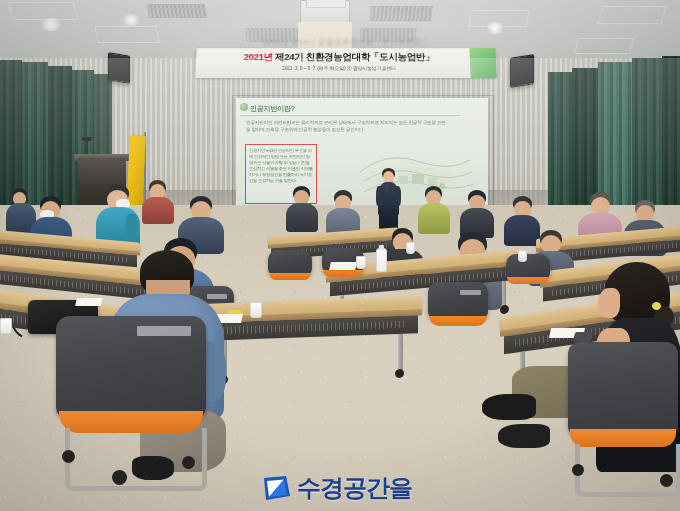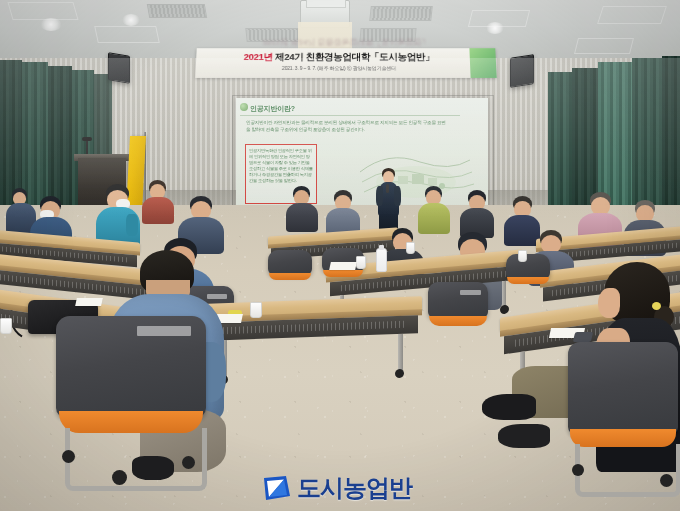--- a/index.html
+++ b/index.html
@@ -633,16 +633,16 @@
   <div class="vignette"></div>
 
   <div class="watermark">
     <div class="wm-logo">
       <svg width="30" height="28" viewBox="0 0 30 28">
         <path d="M2 4 L24 2 L28 22 L4 26 Z" fill="#1a56c4"></path>
         <path d="M5 7 L22 5.5 L7 23 Z" fill="#ffffff"></path>
         <path d="M7 23 L22 5.5 L25 21 Z" fill="#2f77e0"></path>
       </svg>
     </div>
-    <div class="wm-text">도시농업반</div>
+    <div class="wm-text">수경공간을</div>
   </div>
 
 </div>
 
 </body></html>

